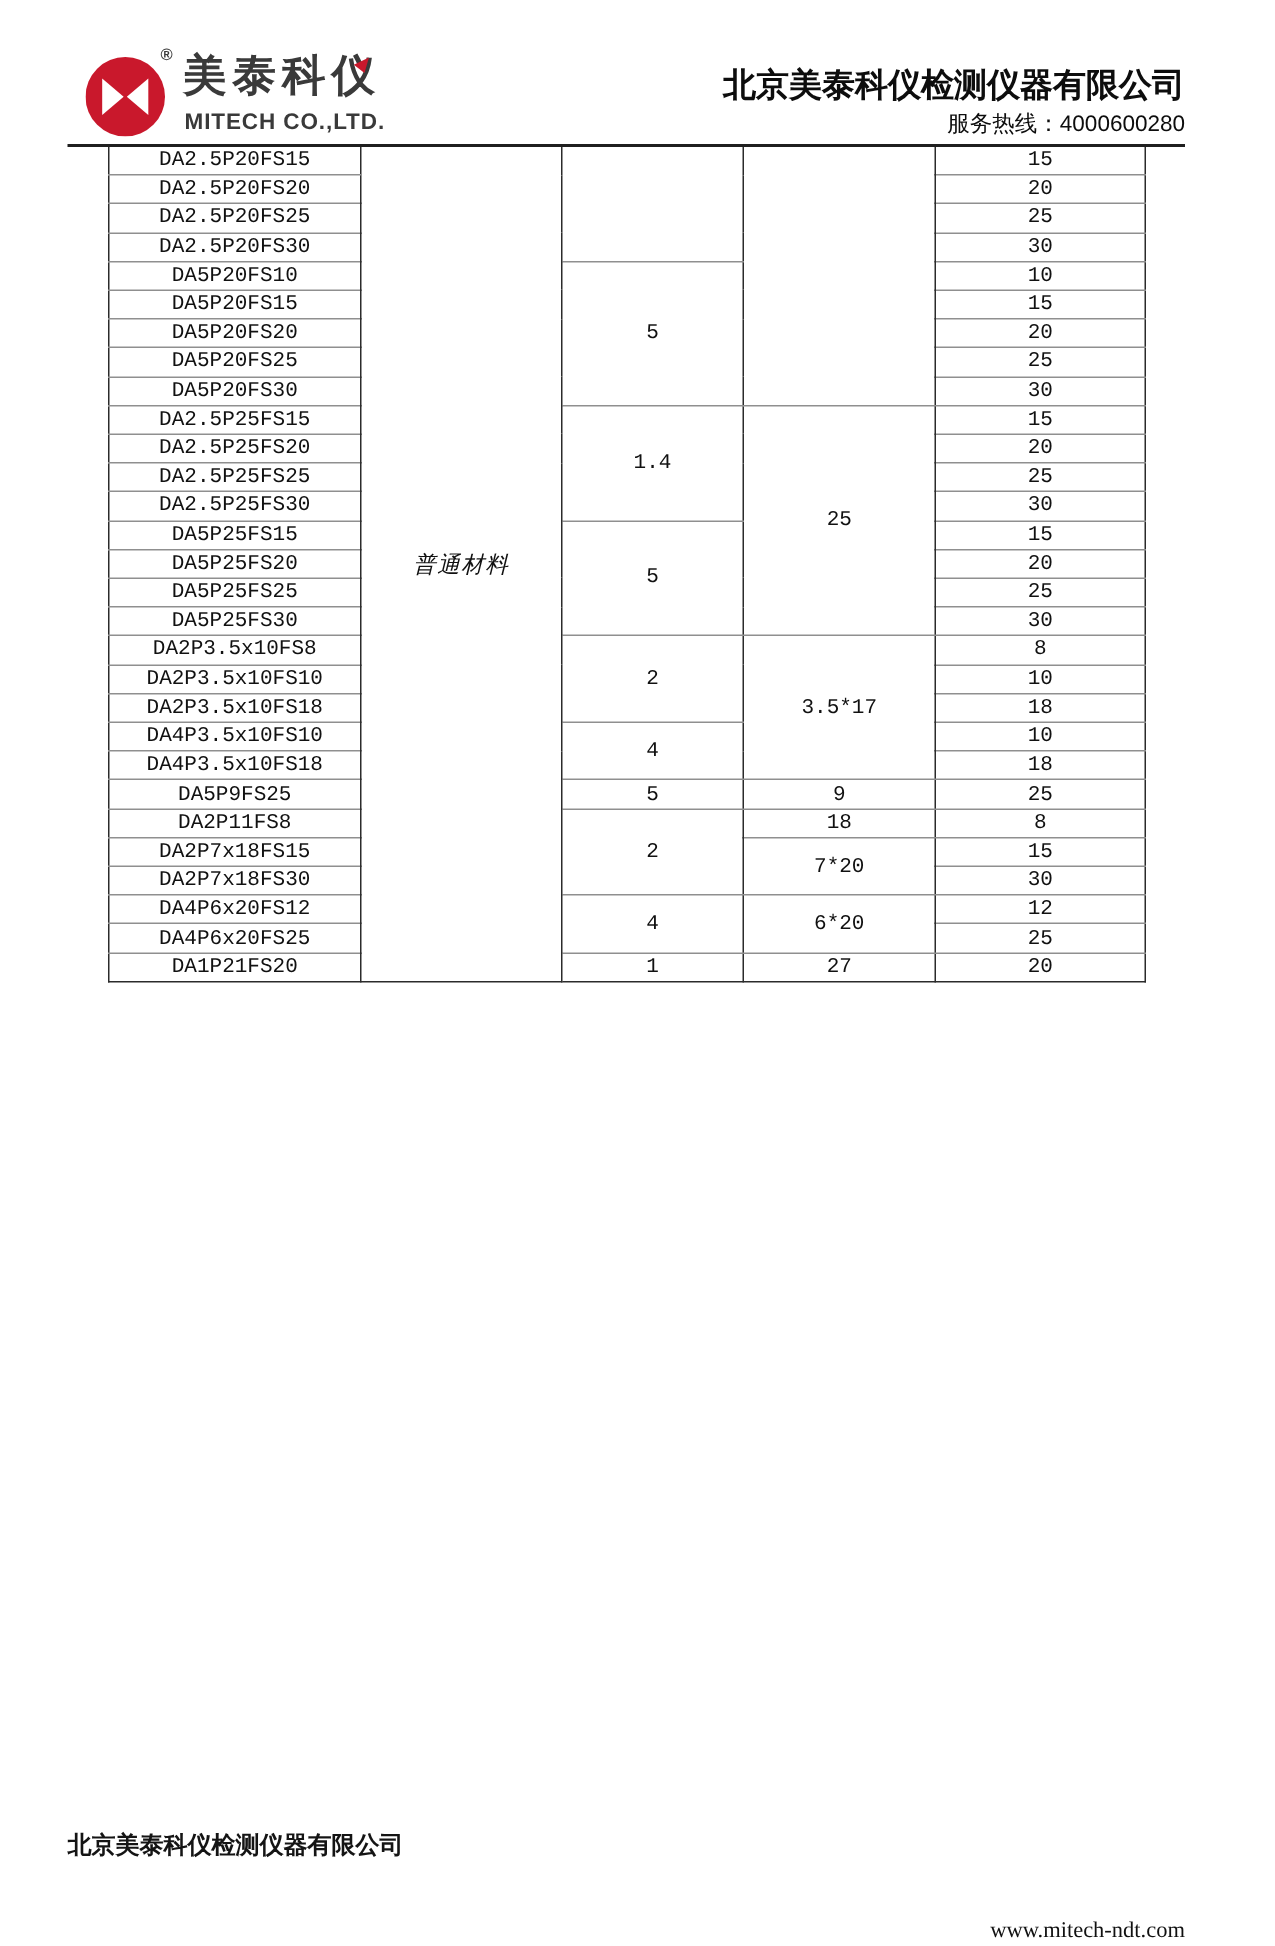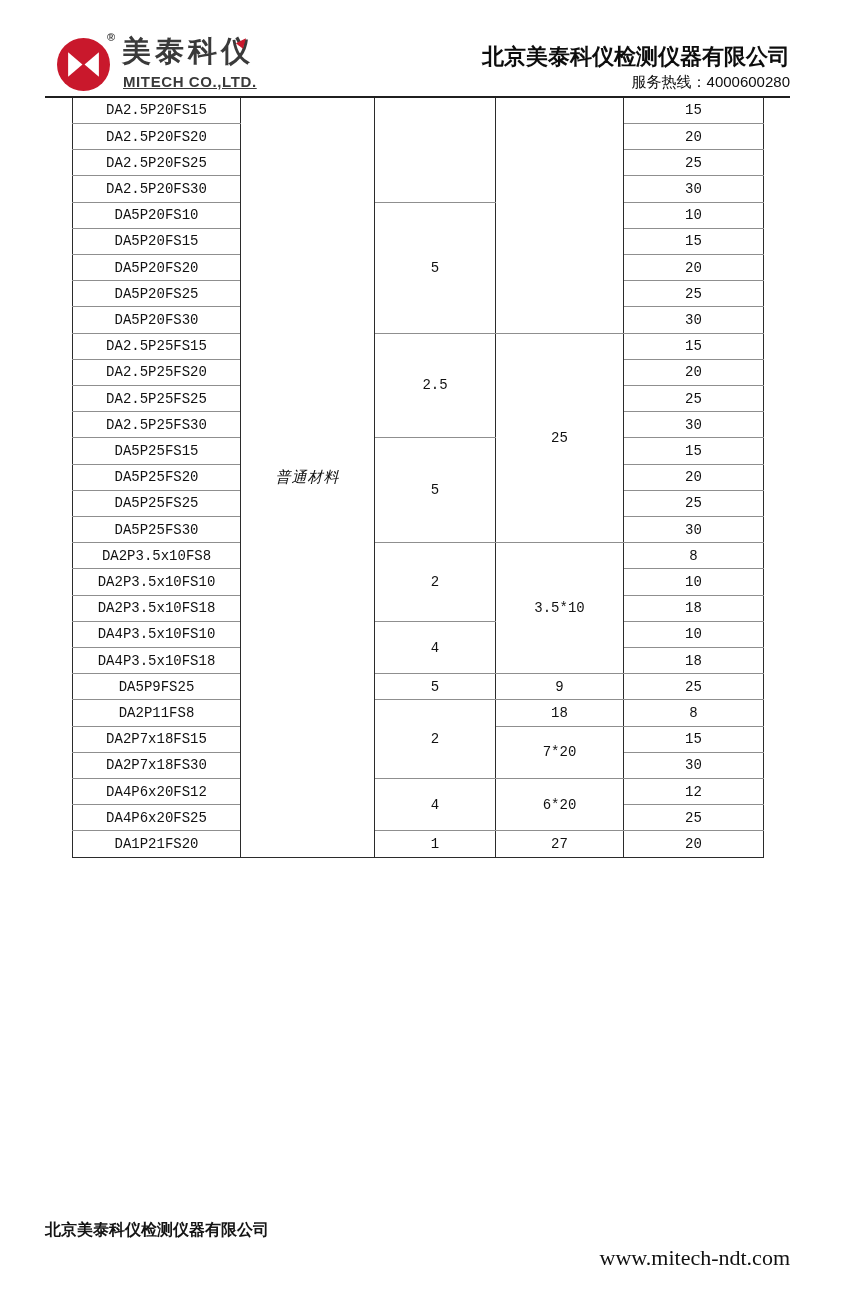--- a/index.html
+++ b/index.html
@@ -22,41 +22,41 @@
   }
   .brand-accent{
     position:absolute;left:181px;top:4px;width:0;height:0;
     border-left:5px solid transparent;border-right:4px solid transparent;
     border-bottom:10px solid #c9182c;
     transform:rotate(38deg);
   }
   .brand-en{
     position:absolute;left:66px;top:40px;
     font-size:15px;font-weight:700;color:#3a3a3a;
-    letter-spacing:0.6px;white-space:nowrap;text-decoration:underline;
+    letter-spacing:0.6px;white-space:nowrap;
   }
   .company-name{
     position:absolute;right:60px;top:42px;
     font-size:22px;font-weight:700;color:#0d0d0d;
     white-space:nowrap;
   }
   .hotline{
     position:absolute;right:60px;top:73px;
     font-size:15px;font-weight:400;color:#0d0d0d;
     white-space:nowrap;
   }
   .header-rule{
     position:absolute;left:45px;top:96px;width:745px;height:2px;
     background:#1f1f1f;
   }
 
   
   .spec-table{
     position:absolute;left:72px;top:98px;
-    width:691px;height:760px;
+    width:691px;height:557px;
     border-collapse:collapse;table-layout:fixed;
   }
   .spec-table td{
     border-left:1px solid #2b2b2b;
     border-right:1px solid #2b2b2b;
     border-top:1px solid #8f8f8f;
     border-bottom:1px solid #8f8f8f;
     padding:0;
     text-align:center;vertical-align:middle;
     font-family:"Liberation Mono","DejaVu Sans Mono",monospace;
@@ -71,23 +71,23 @@
     font-size:15px;letter-spacing:1px;color:#111111;font-style:italic;
   }
 
   
   .footer-company{
     position:absolute;left:45px;top:1220px;
     font-size:16px;font-weight:700;color:#141414;
     white-space:nowrap;
   }
   .footer-site{
-    position:absolute;right:60px;top:1245px;
+    position:absolute;right:60px;top:1279px;
     font-family:"Liberation Serif","DejaVu Serif",serif;
-    font-size:22px;color:#111111;white-space:nowrap;
+    font-size:15px;color:#111111;white-space:nowrap;
   }
 </style>
 </head>
 <body>
 
 <div class="page">
 
   <div class="logo-wrap">
     <svg class="logo-circle" viewBox="0 0 100 100" aria-hidden="true">
       <circle cx="50" cy="50" r="50" fill="#c9182c"></circle>
@@ -149,21 +149,21 @@
         <tr>
           <td class="c-model">DA5P20FS25</td>
           <td class="c-num">25</td>
         </tr>
         <tr>
           <td class="c-model">DA5P20FS30</td>
           <td class="c-num">30</td>
         </tr>
         <tr>
           <td class="c-model">DA2.5P25FS15</td>
-          <td class="c-num" rowspan="4">2.5</td>
+          <td class="c-num" rowspan="4">1.4</td>
           <td class="c-num" rowspan="8">25</td>
           <td class="c-num">15</td>
         </tr>
         <tr>
           <td class="c-model">DA2.5P25FS20</td>
           <td class="c-num">20</td>
         </tr>
         <tr>
           <td class="c-model">DA2.5P25FS25</td>
           <td class="c-num">25</td>
@@ -185,21 +185,21 @@
           <td class="c-model">DA5P25FS25</td>
           <td class="c-num">25</td>
         </tr>
         <tr>
           <td class="c-model">DA5P25FS30</td>
           <td class="c-num">30</td>
         </tr>
         <tr>
           <td class="c-model">DA2P3.5x10FS8</td>
           <td class="c-num" rowspan="3">2</td>
-          <td class="c-num" rowspan="5">3.5*10</td>
+          <td class="c-num" rowspan="5">3.5*17</td>
           <td class="c-num">8</td>
         </tr>
         <tr>
           <td class="c-model">DA2P3.5x10FS10</td>
           <td class="c-num">10</td>
         </tr>
         <tr>
           <td class="c-model">DA2P3.5x10FS18</td>
           <td class="c-num">18</td>
         </tr>

